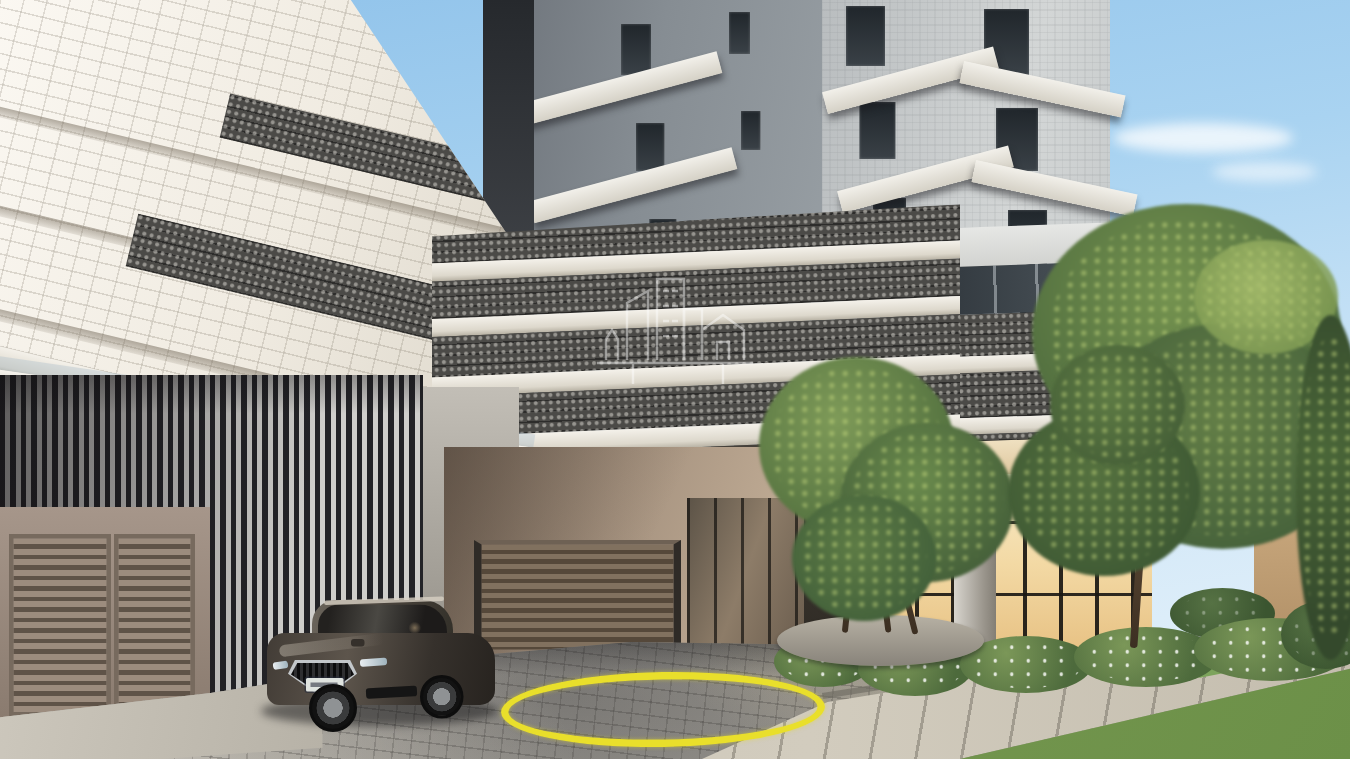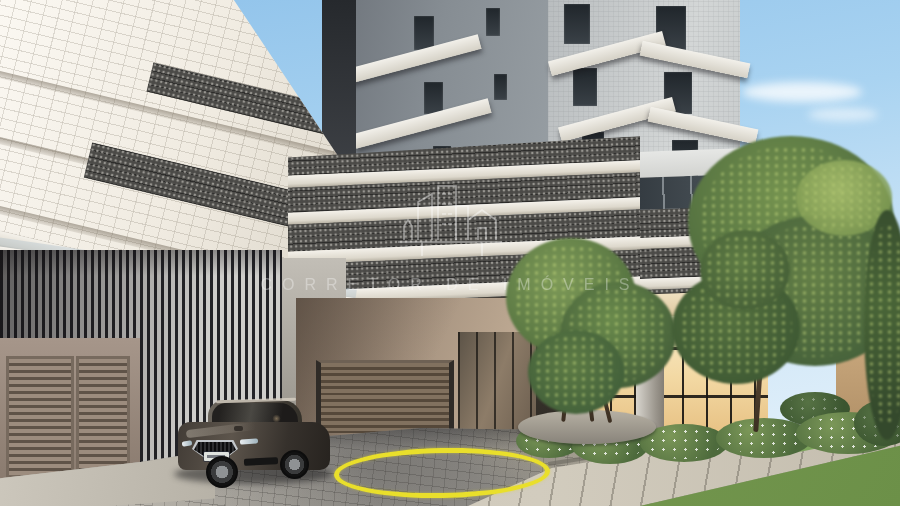--- a/index.html
+++ b/index.html
@@ -326,16 +326,15 @@
       <path d="M6 64 V50 L10 44 L14 50 V64"></path>
       <path d="M20 64 V26 L34 18 V64"></path>
       <path d="M40 64 V10 H58 V64"></path>
       <path d="M44 18 h4 M50 18 h4 M44 28 h4 M50 28 h4 M44 38 h4 M50 38 h4 M44 48 h4 M50 48 h4"></path>
       <path d="M58 64 V30 H70 V64"></path>
       <path d="M70 64 V44 L84 34 L98 44 V64"></path>
       <path d="M80 64 V52 H88 V64"></path>
       <path d="M0 66 H104"></path>
       <path d="M24 66 V80 M84 66 V80"></path>
     </svg>
-    <div id="wm-sub">CORRETOR DE IMÓVEIS</div>
   </div>
 
 </div>
 
 </body></html>

